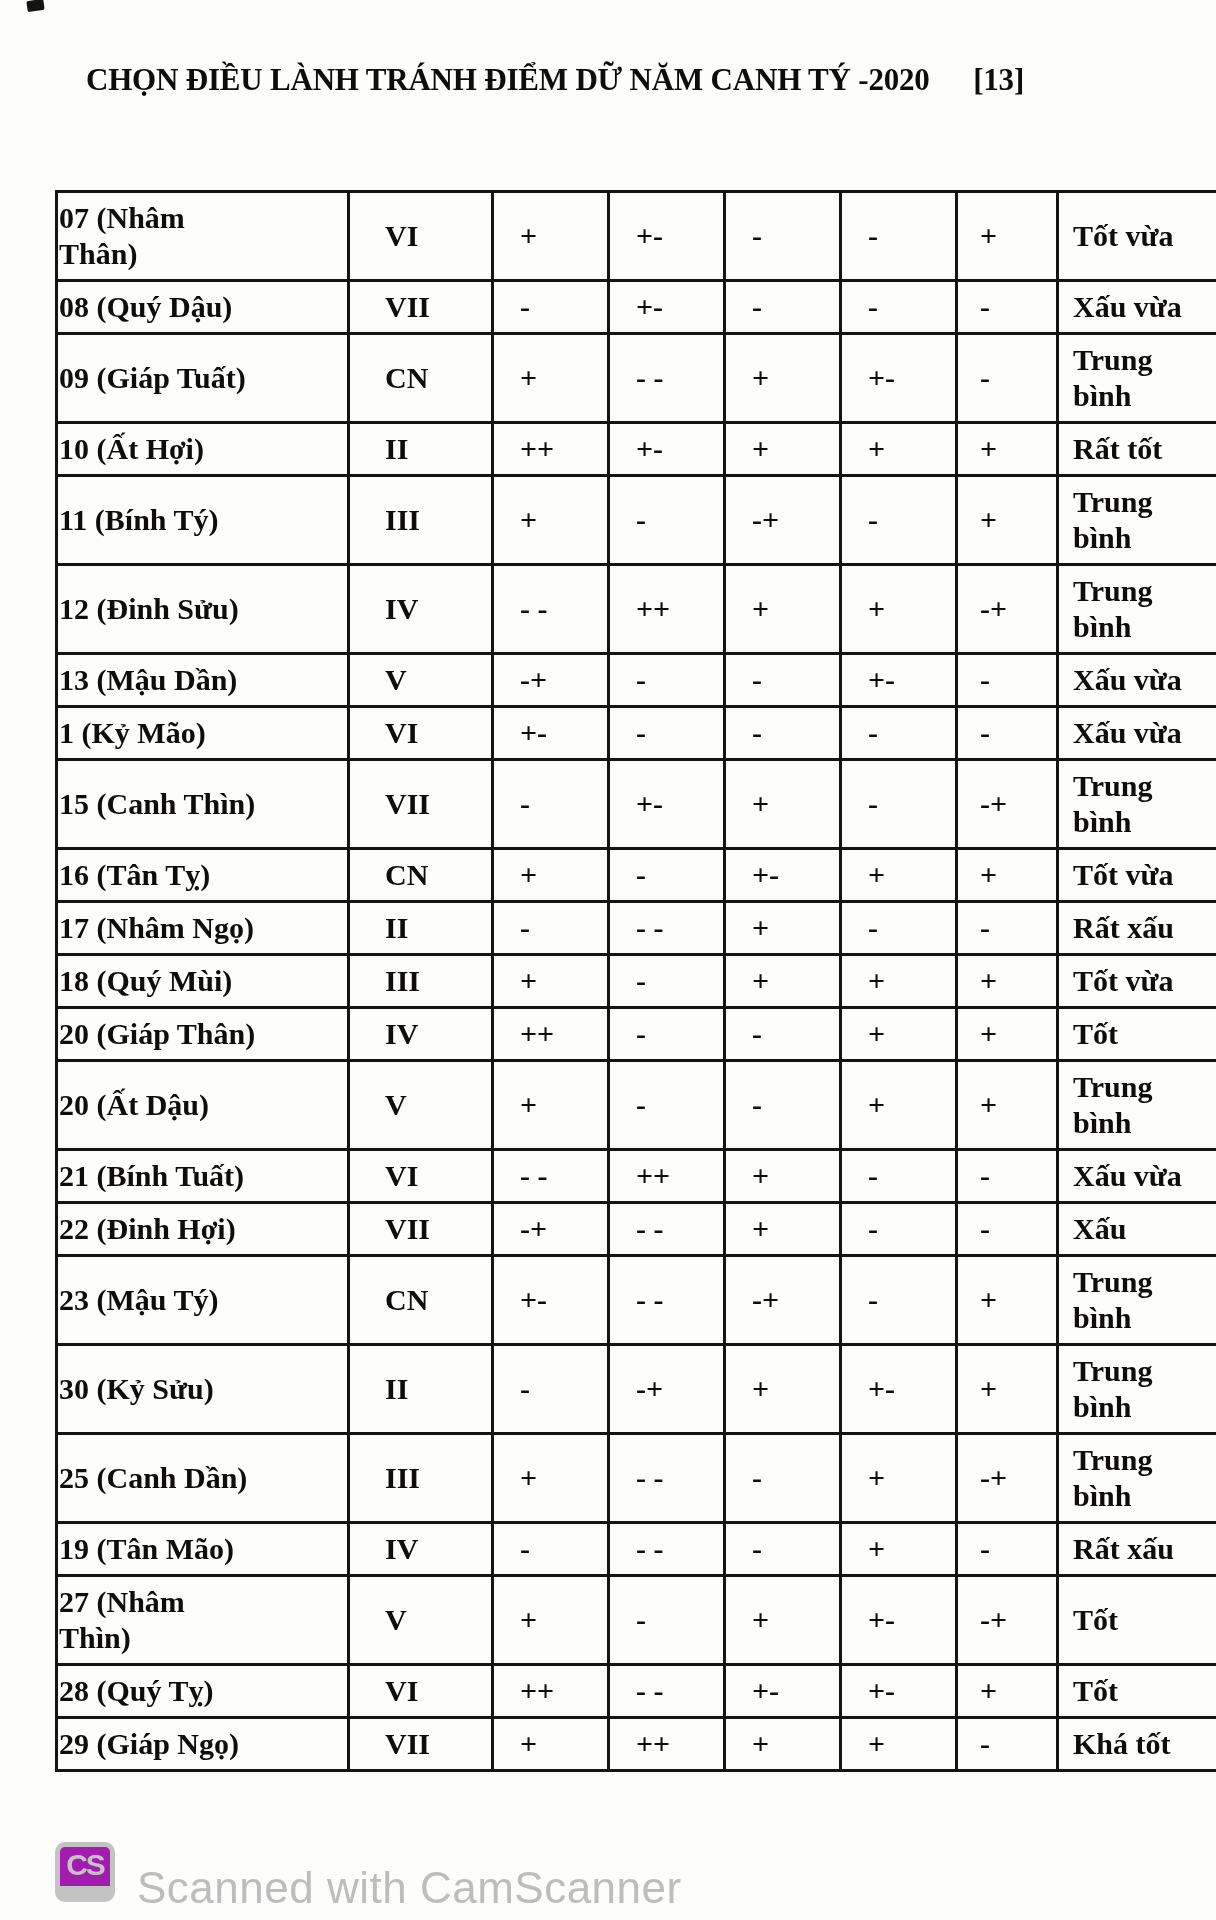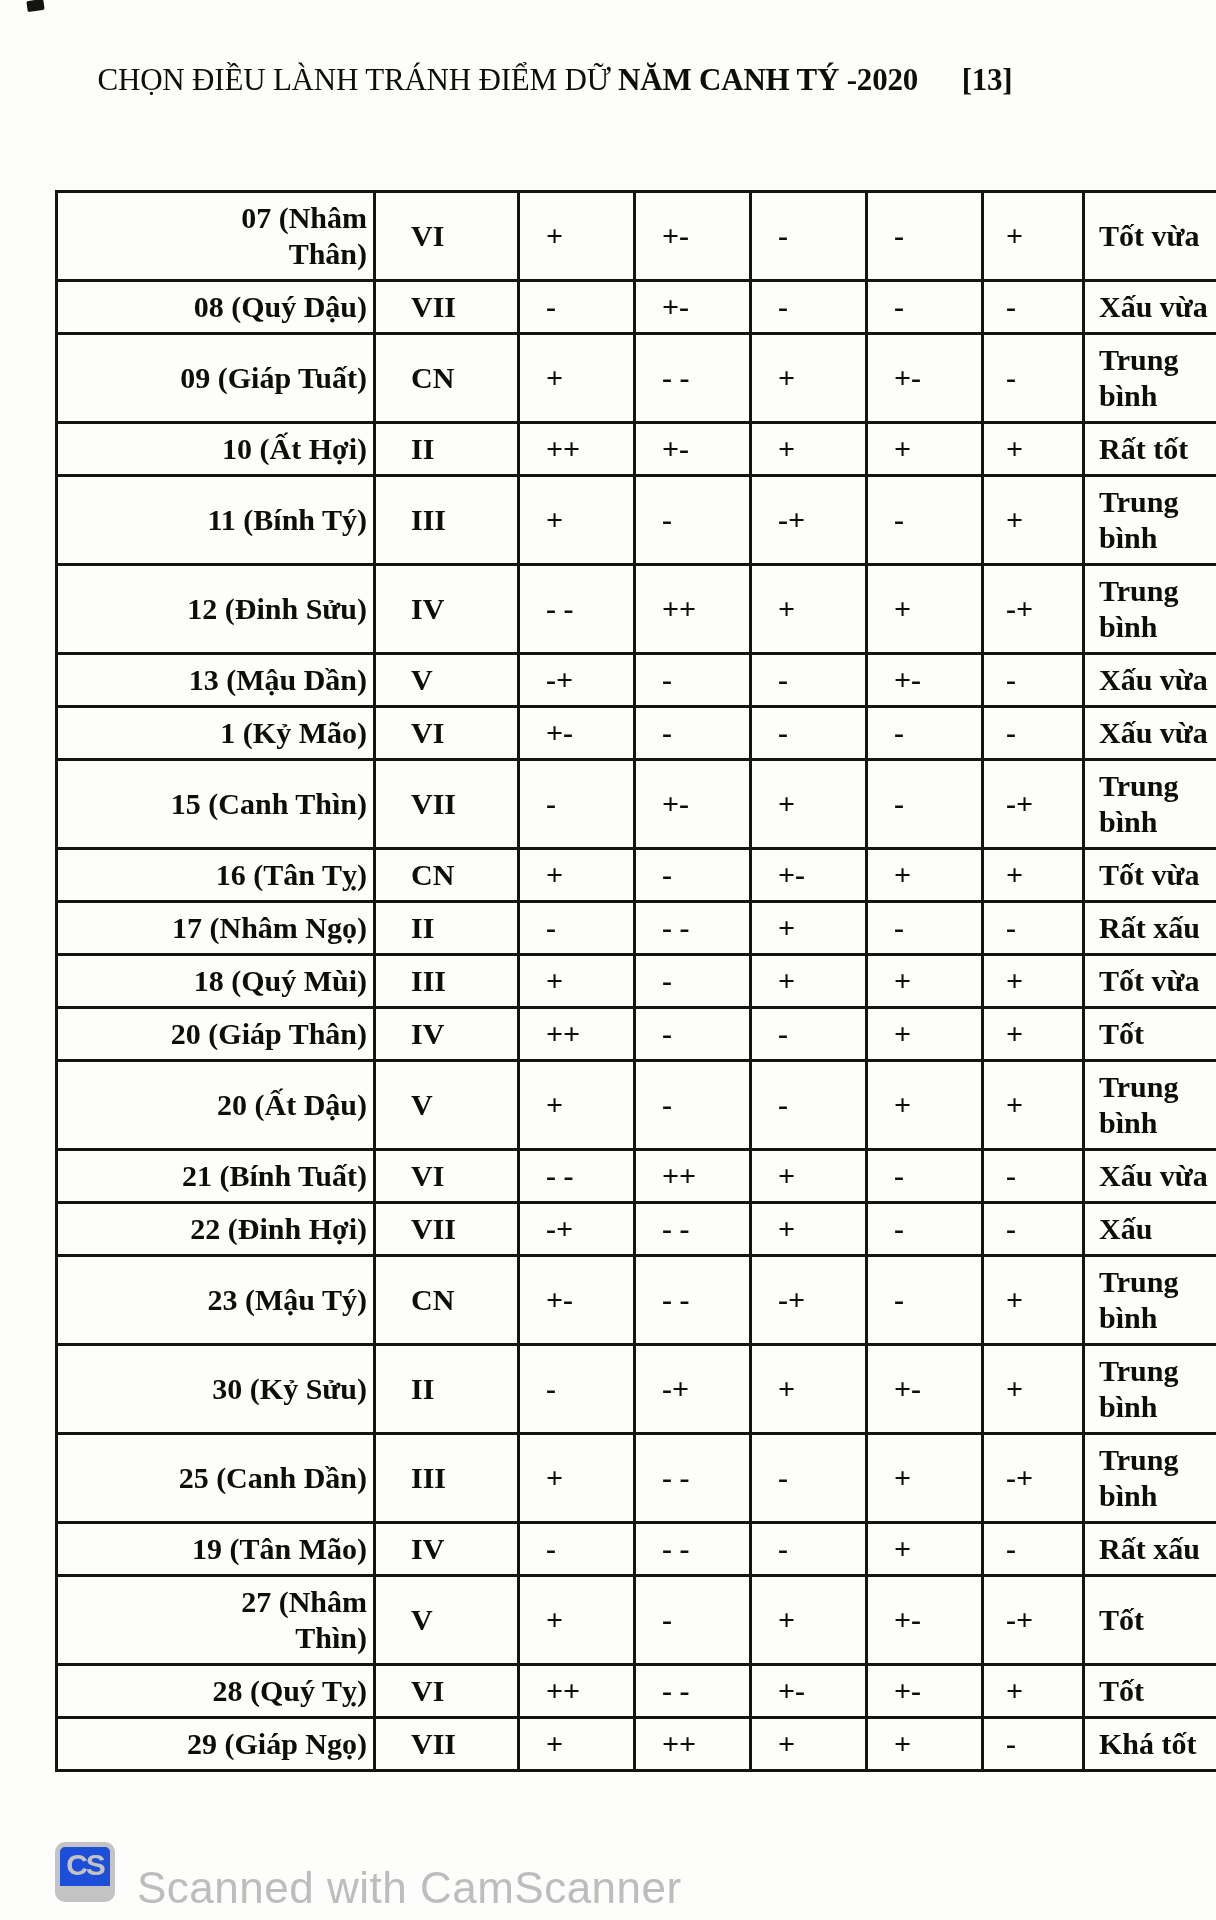--- a/index.html
+++ b/index.html
@@ -30,21 +30,21 @@
   
   .title-row {
     position: absolute;
     left: 55px; top: 62px;
     width: 1000px;
     text-align: center;
     font-size: 31px;
     letter-spacing: -0.2px;
     white-space: nowrap;
   }
-  .title-main { font-weight: 400; }
+  .title-main { font-weight: 700; }
   .title-bold { font-weight: 700; margin-left: 0; }
   .title-pageref { font-weight: 700; margin-left: 36px; }
   
   table.sched {
     position: absolute;
     left: 55px; top: 190px;
     width: 1038px;
     border-collapse: collapse;
     table-layout: fixed;
     background: #fdfdfc;
@@ -53,39 +53,39 @@
     border: 3px solid #161412;
     vertical-align: middle;
     font-weight: 700;
     font-size: 30px;
     line-height: 36px;
     padding-top: 7px;
     padding-bottom: 7px;
     white-space: pre-line;
     overflow: hidden;
   }
-  td.name-cell  { width: 282px; padding-left: 27px; padding-right: 6px; text-align: right; }
+  td.name-cell  { width: 282px; padding-left: 1px; padding-right: 6px; }
   td.week-cell  { width: 105px; padding-left: 35px; font-size: 32px; }
   td.sym-cell   { width: 86px;  padding-left: 26px; font-size: 35px; }
   td.sym-cell-5 { width: 75px;  padding-left: 22px; }
   td.rating-cell{ width: 198px; padding-left: 14px; padding-right: 36px; }
   
   .footer {
     position: absolute;
     left: 55px; top: 1831px;
     display: flex;
     align-items: center;
     font-family: "Liberation Sans", sans-serif;
   }
   .cs-badge {
     position: relative;
     width: 50px; height: 50px;
     border: 5px solid #c3c3c3;
     border-radius: 10px;
-    background: #1d4ed8;
+    background: #a21caf;
     flex: 0 0 auto;
   }
   .cs-badge .cs-text {
     position: absolute;
     left: 0; top: 1px;
     width: 100%;
     text-align: center;
     font-size: 30px;
     font-weight: 700;
     letter-spacing: -2px;

